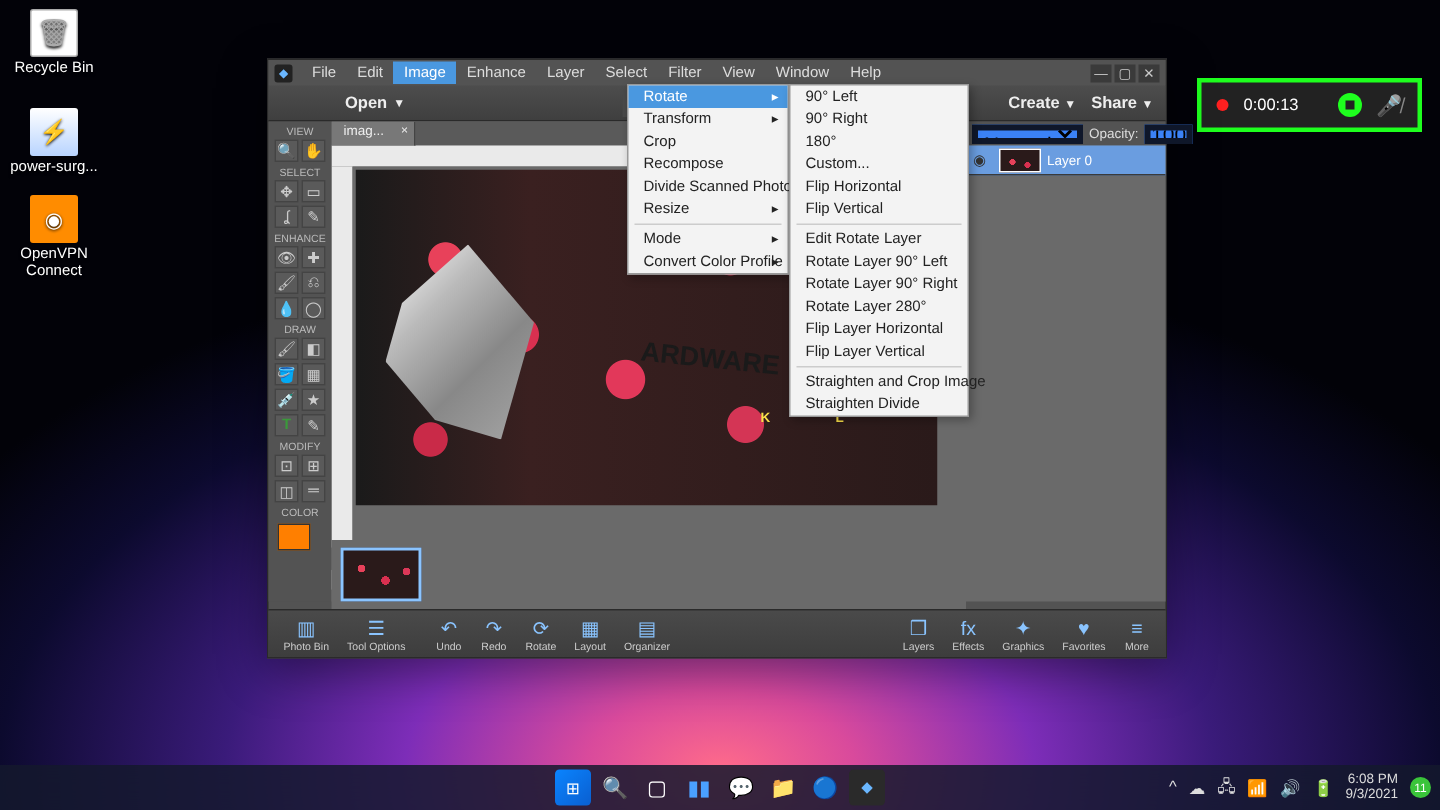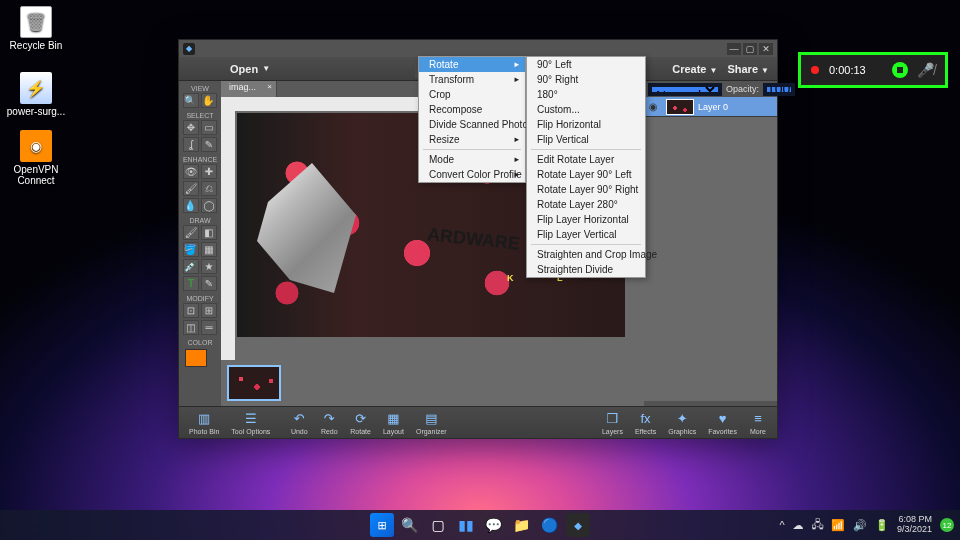--- a/index.html
+++ b/index.html
@@ -134,20 +134,32 @@
   <div id="rec">
     <div class="dot"></div>
     <div class="time">0:00:13</div>
     <div class="stop"></div>
     <div class="mic">🎤̸</div>
   </div>
 
   <div id="app">
     <div id="titlebar">
       <div class="logo">◆</div>
+      <div class="menus" id="menus">
+          <span>File</span>
+          <span>Edit</span>
+          <span class="hl">Image</span>
+          <span>Enhance</span>
+          <span>Layer</span>
+          <span>Select</span>
+          <span>Filter</span>
+          <span>View</span>
+          <span>Window</span>
+          <span>Help</span>
+        </div>
       <div id="winbtns">
         <div>—</div>
         <div>▢</div>
         <div>✕</div>
       </div>
     </div>
 
     <div id="modebar">
       <span class="open">Open</span>
       <span class="tri">▼</span>
@@ -369,16 +381,16 @@
       <span class="ic">^</span>
       <span class="ic">☁</span>
       <span class="ic">🖧</span>
       <span class="ic">📶</span>
       <span class="ic">🔊</span>
       <span class="ic">🔋</span>
       <div class="clock">
         <div>6:08 PM</div>
         <div>9/3/2021</div>
       </div>
-      <div class="badge">12</div>
+      <div class="badge">11</div>
     </div>
   </div>
 </div>
 
 </body></html>

